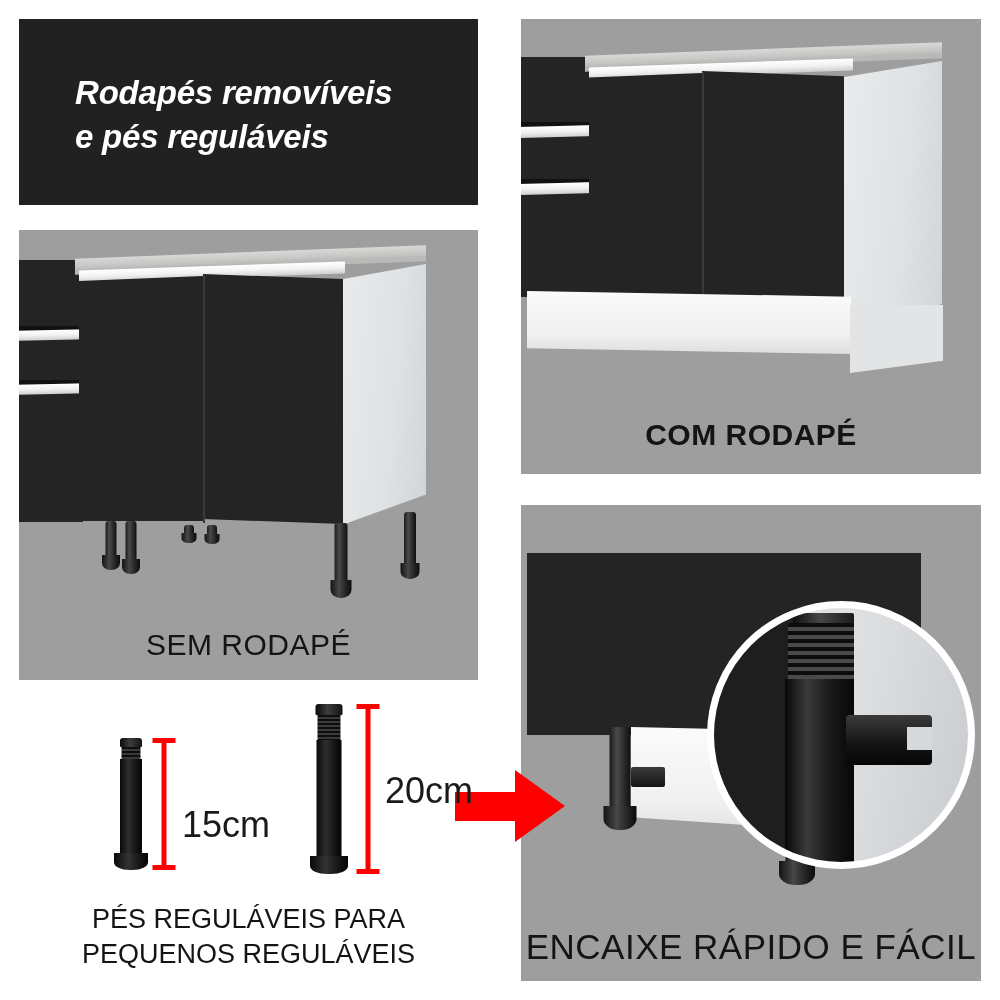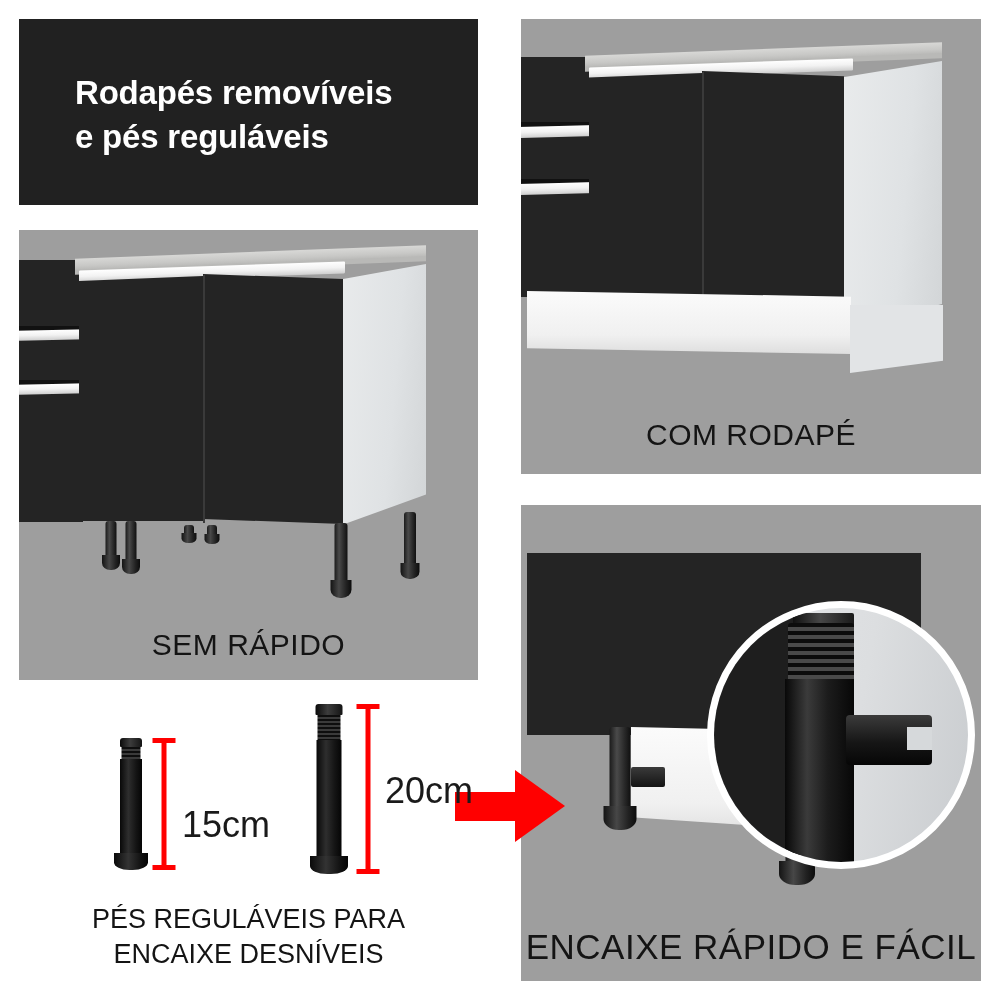--- a/index.html
+++ b/index.html
@@ -14,20 +14,21 @@
     font-family: "Liberation Sans", sans-serif;
     overflow: hidden;
   }
 
   .panel { position: absolute; overflow: hidden; }
 
   
   #title-block {
     left: 19px; top: 19px; width: 459px; height: 186px;
     background: #212121;
+    font-style: italic;
   }
   #title-text {
     position: absolute;
     left: 56px; top: 52px;
     color: #ffffff;
     font-size: 33px;
     font-weight: bold;
     line-height: 1.33;
     letter-spacing: -0.2px;
     white-space: pre-line;
@@ -43,21 +44,21 @@
   .caption {
     position: absolute;
     left: 0; right: 0;
     text-align: center;
     color: #141414;
     font-size: 30px;
     letter-spacing: 0.5px;
     white-space: nowrap;
   }
   #caption-sem   { bottom: 18px; }
-  #caption-com   { bottom: 22px; }
+  #caption-com   { bottom: 22px; font-weight: bold; }
   #caption-enc   { bottom: 14px; font-size: 35px; }
 
   
   .counter-top {
     position: absolute;
     background: linear-gradient(180deg,#d8d8d6 0%,#c8c8c6 55%,#b4b4b2 100%);
   }
   .counter-edge {
     position: absolute;
     background: #b9b9b7;
@@ -286,21 +287,21 @@
   </div>
   <div class="leg" style="left:311px; top:293px; width:21px; height:75px;">
     <div class="leg-shaft" style="top:0; width:13px; height:58px;"></div>
     <div class="leg-foot" style="width:21px; height:18px;"></div>
   </div>
   <div class="leg" style="left:381px; top:282px; width:19px; height:67px;">
     <div class="leg-shaft" style="top:0; width:12px; height:52px;"></div>
     <div class="leg-foot" style="width:19px; height:16px;"></div>
   </div>
 
-  <div class="caption" id="caption-sem">SEM RÁPIDO</div>
+  <div class="caption" id="caption-sem">SEM RODAPÉ</div>
 </div>
 
 <div class="panel photo-panel" id="panel-com-rodape">
 
   <div class="door" style="left:-4px; top:38px; width:76px; height:240px;"></div>
   <div class="handle-shadow" style="left:-4px; top:103px; width:76px; height:4px;"></div>
   <div class="handle" style="left:-4px; top:107px; width:80px; height:11px; transform:skewY(-1.4deg);"></div>
   <div class="handle-shadow" style="left:-4px; top:160px; width:76px; height:4px;"></div>
   <div class="handle" style="left:-4px; top:164px; width:80px; height:11px; transform:skewY(-1.4deg);"></div>
 
@@ -385,14 +386,14 @@
     <div class="base" style="width:38px; height:18px;"></div>
   </div>
   <div class="dim" style="left:337px; top:14px; width:23px; height:170px;">
     <div class="dim-cap top"></div>
     <div class="dim-line"></div>
     <div class="dim-cap bottom"></div>
   </div>
   <div class="dim-label" style="left:366px; top:80px;">20cm</div>
 
   <div id="legs-caption">PÉS REGULÁVEIS PARA
-ENCAIXE DESNÍVEIS</div>
+PEQUENOS REGULÁVEIS</div>
 </div>
 
 </body></html>

